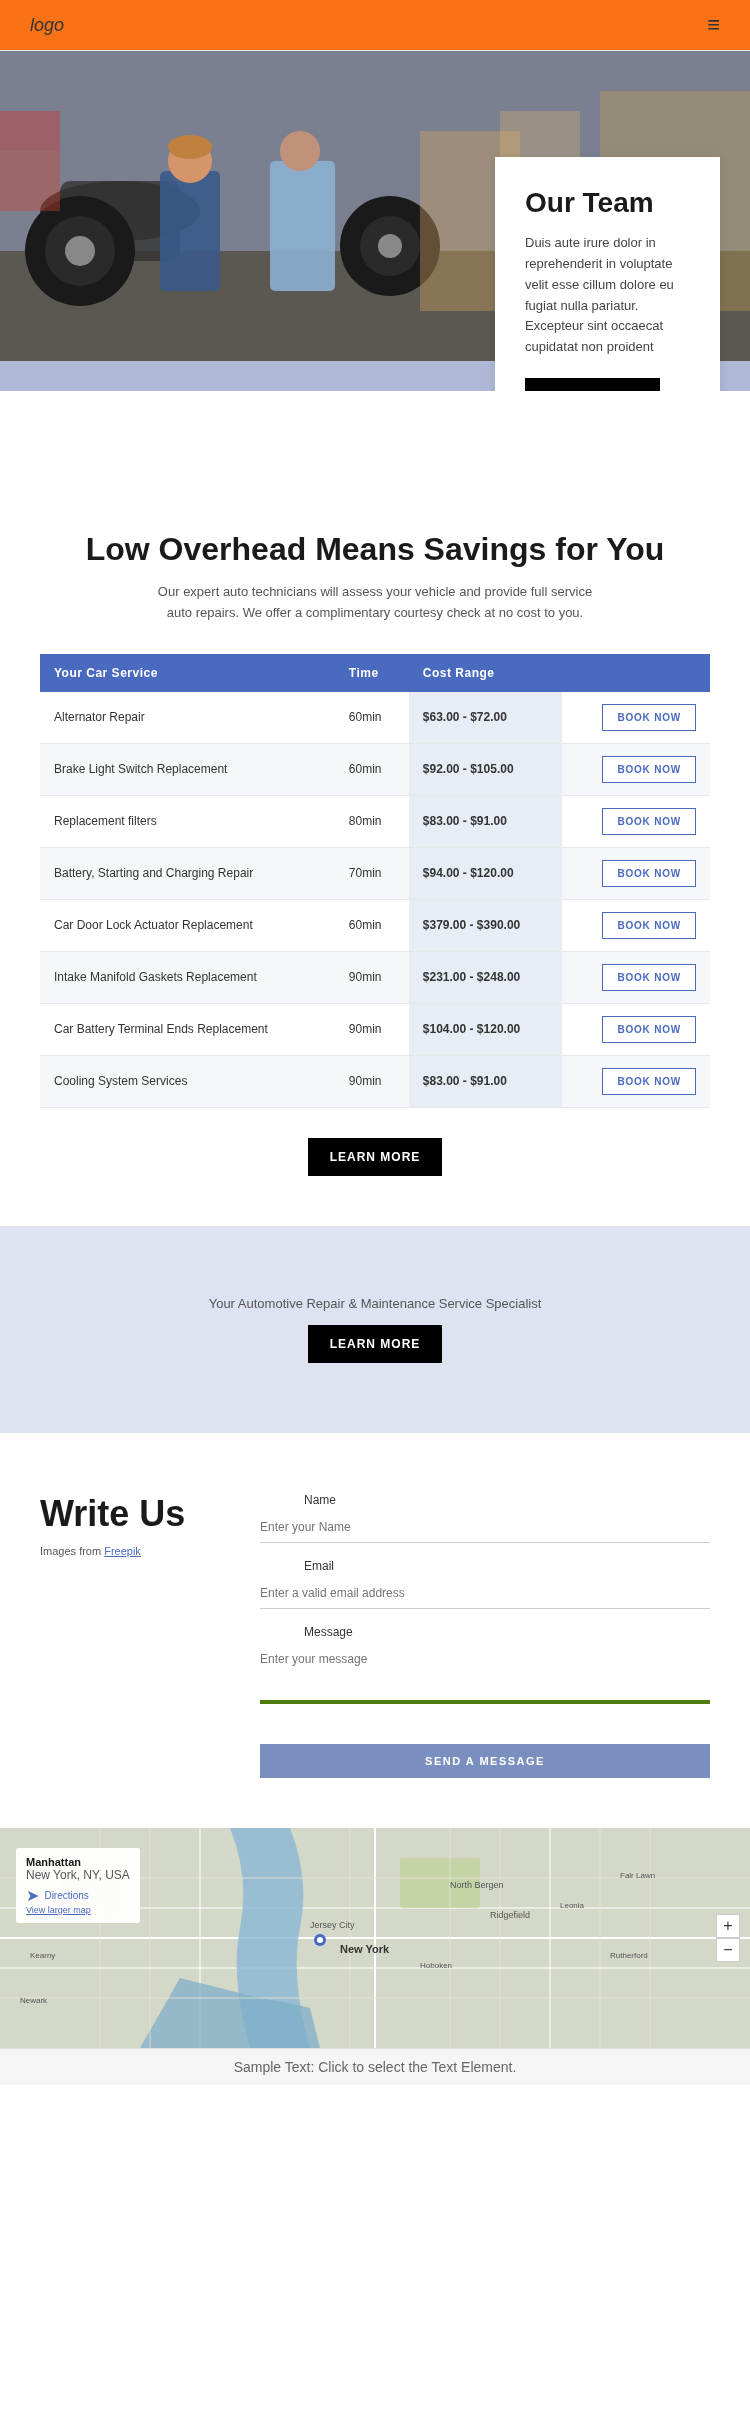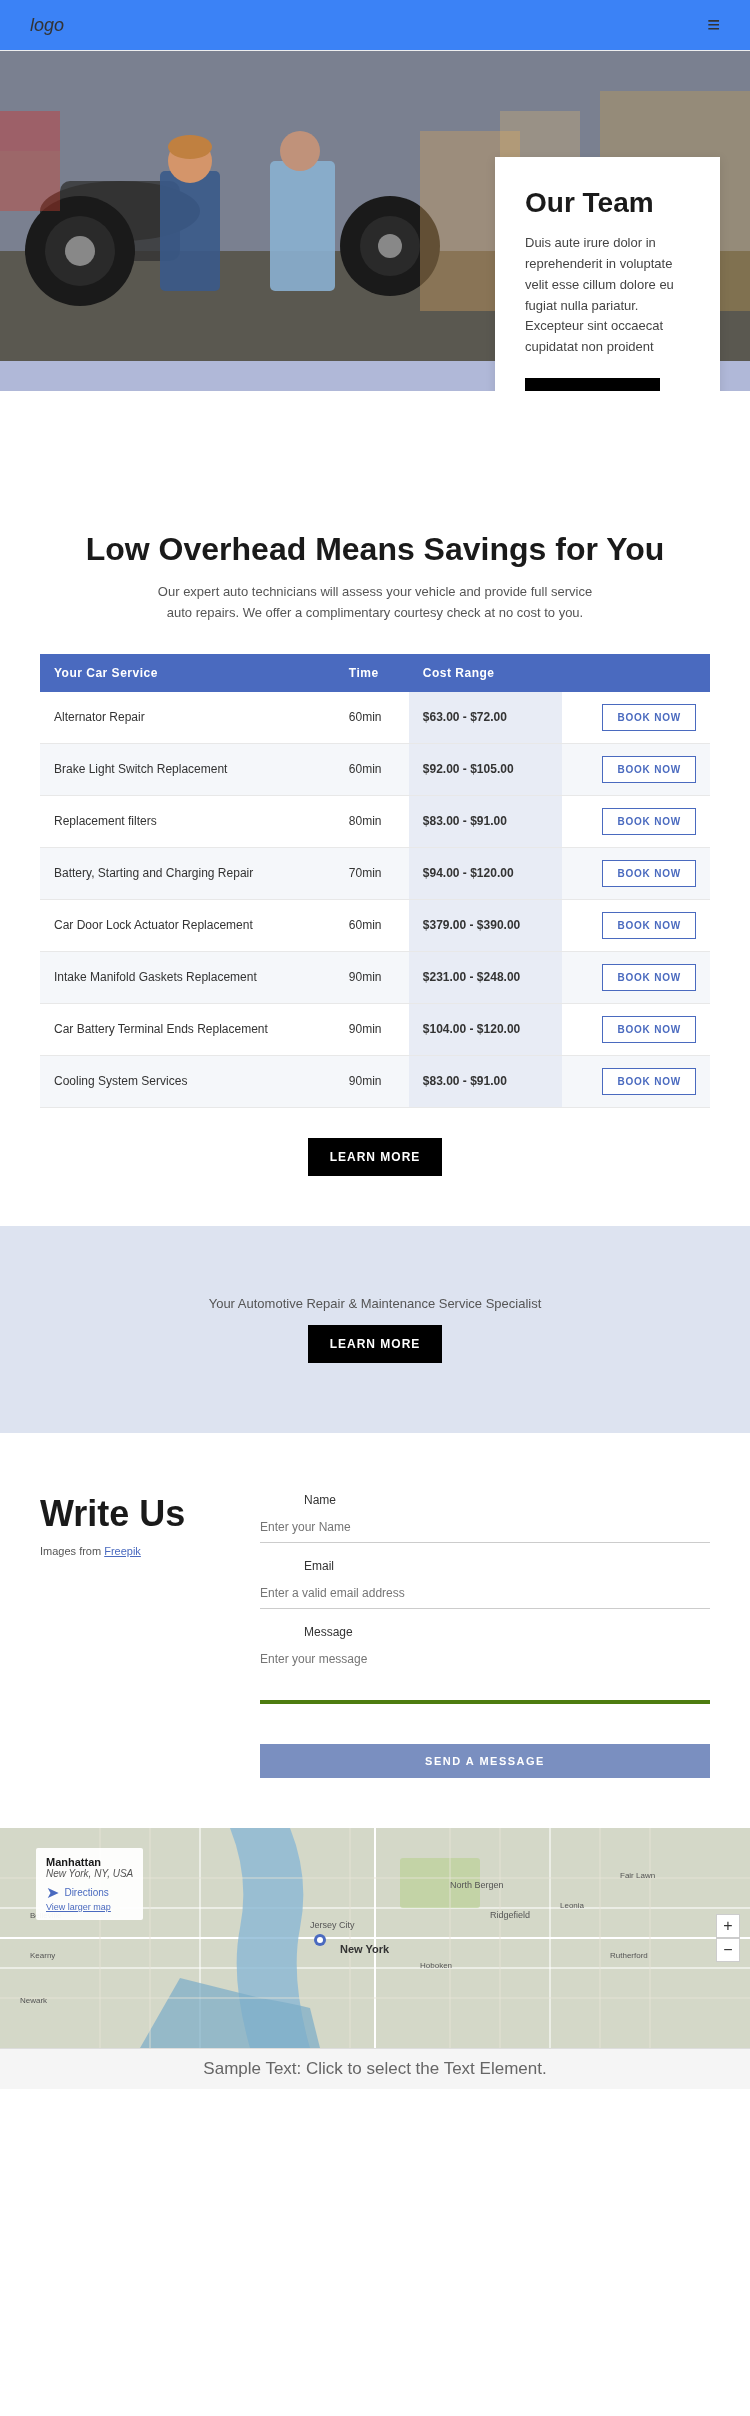--- a/index.html
+++ b/index.html
@@ -1,21 +1,21 @@
 <!DOCTYPE html>
 <html><head>
   <meta charset="utf-8">
   <style>
     * { box-sizing: border-box; margin: 0; padding: 0; }
     body { font-family: Arial, sans-serif; background: #fff; width: 750px; }
 
     
     .header {
       display: flex; justify-content: space-between; align-items: center;
-      padding: 12px 30px; background: #3b82f6; border-bottom: 1px solid #eee;
+      padding: 12px 30px; background: #f97316; border-bottom: 1px solid #eee;
     }
     .logo { font-size: 18px; color: #333; font-style: italic; }
     .hamburger { font-size: 22px; cursor: pointer; color: #333; }
 
     
     .hero {
       position: relative; background: #b0b8d8; min-height: 340px; overflow: hidden;
     }
     .hero-img-placeholder {
       width: 100%; height: 310px;
@@ -106,44 +106,44 @@
     }
 
     
     .map-section { width: 100%; height: 220px; background: #c8d4b8; position: relative; overflow: hidden; }
     .map-placeholder {
       width: 100%; height: 100%;
       background: linear-gradient(180deg, #b8c8a0 0%, #c0cca8 30%, #a8b898 60%, #90a880 100%);
       position: relative;
     }
     .map-label-manhattan {
-      position: absolute; top: 20px; left: 36px; background: rgba(255,255,255,0.95);
+      position: absolute; top: 20px; left: 16px; background: rgba(255,255,255,0.95);
       padding: 8px 10px; font-size: 10px; border-radius: 2px;
     }
     .map-label-manhattan .city { font-weight: 700; font-size: 11px; color: #1a1a1a; }
-    .map-label-manhattan .state { font-size: 10px; color: #555; font-style: italic; }
+    .map-label-manhattan .state { font-size: 12px; color: #555; }
     .map-directions {
       display: flex; align-items: center; gap: 5px; margin-top: 4px; cursor: pointer;
     }
     .map-directions-arrow { color: #4a6abf; font-size: 16px; }
     .map-directions-text { color: #4a6abf; font-size: 10px; }
     .map-view-larger { font-size: 9px; color: #4a6abf; cursor: pointer; text-decoration: underline; }
     .map-zoom {
       position: absolute; right: 10px; top: 50%; transform: translateY(-50%);
       display: flex; flex-direction: column;
     }
     .map-zoom-btn {
       background: #fff; border: 1px solid #ccc; width: 24px; height: 24px;
       display: flex; align-items: center; justify-content: center;
       font-size: 16px; cursor: pointer; color: #333;
     }
 
     
     .footer-bar {
-      background: #f5f5f5; padding: 10px 32px; font-size: 17px; color: #666;
+      background: #f5f5f5; padding: 10px 32px; font-size: 14px; color: #666;
       text-align: center; border-top: 1px solid #ddd;
     }
   </style>
 </head>
 <body>
 
 <header class="header">
   <span class="logo">logo</span>
   <span class="hamburger">≡</span>
 </header>

